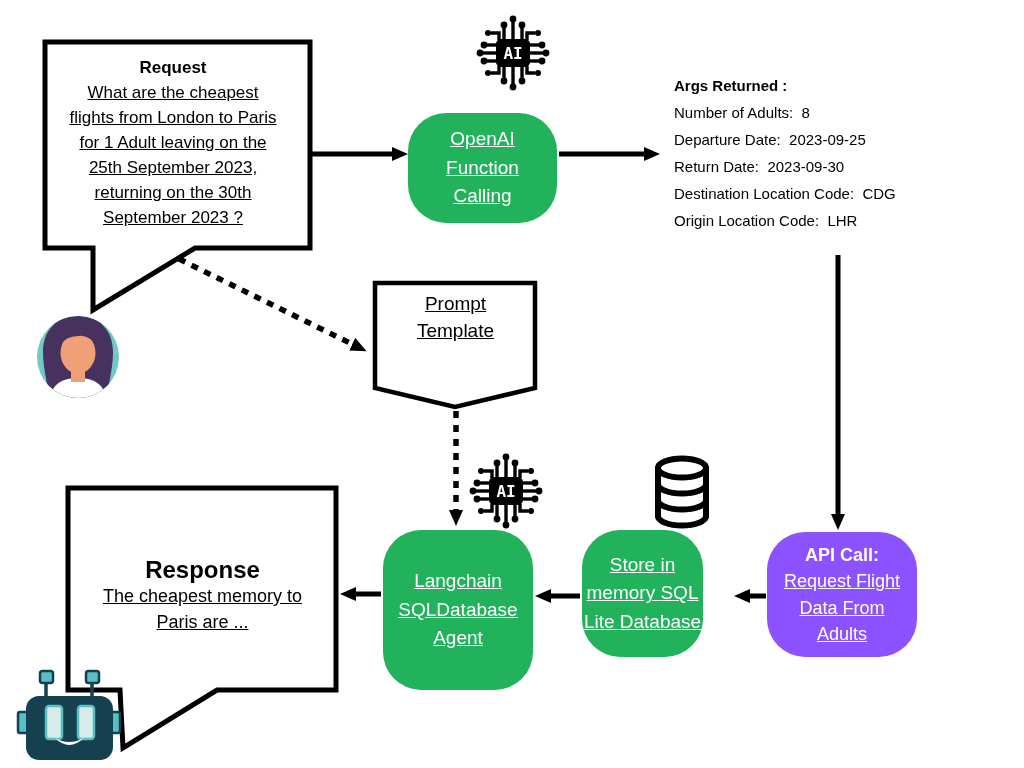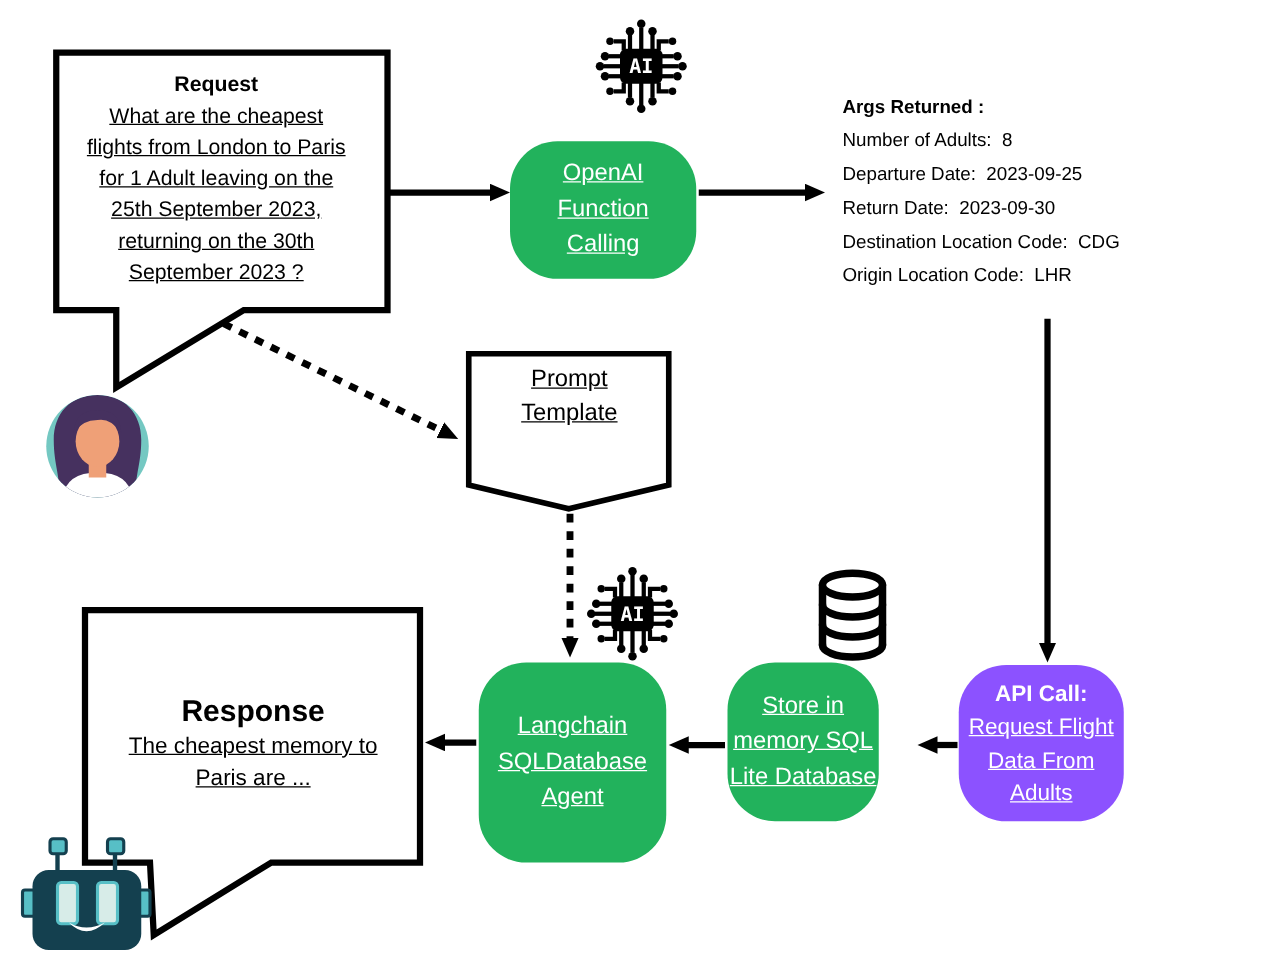--- a/index.html
+++ b/index.html
@@ -26,21 +26,21 @@
   #req-text{left:44px;top:55px;width:258px;font-size:17px;line-height:25px;}
   #req-text .bubble-title{font-size:17px;}
   #resp-text{left:80px;top:557px;width:245px;font-size:18px;line-height:26px;}
   #args-text{left:674px;top:72px;width:332px;text-align:left;font-size:15px;line-height:27px;}
   #args-text .args-title{font-weight:bold;}
   .args-line{white-space:pre;}
   #prompt-text{left:375px;top:290px;width:161px;font-size:19px;line-height:27px;color:var(--ink);}
   #openai-node{left:408px;top:95px;width:149px;height:110px;margin-top:18px;}
   #langchain-node{left:383px;top:530px;width:150px;height:160px;}
   #store-node{left:582px;top:530px;width:121px;height:127px;}
-  #api-node{left:767px;top:532px;width:132px;height:125px;font-size:18px;line-height:1.45;}
+  #api-node{left:767px;top:532px;width:150px;height:125px;font-size:18px;line-height:1.45;}
 </style>
 </head>
 <body>
 
 <div id="stage">
 
   <svg id="gfx" width="1024" height="768" viewBox="0 0 1024 768">
     <defs>
       <marker id="ah" markerUnits="userSpaceOnUse" markerWidth="17" markerHeight="15" refX="2" refY="7" orient="auto">
         <polygon points="0,0 16,7 0,14" fill="#000"></polygon>

